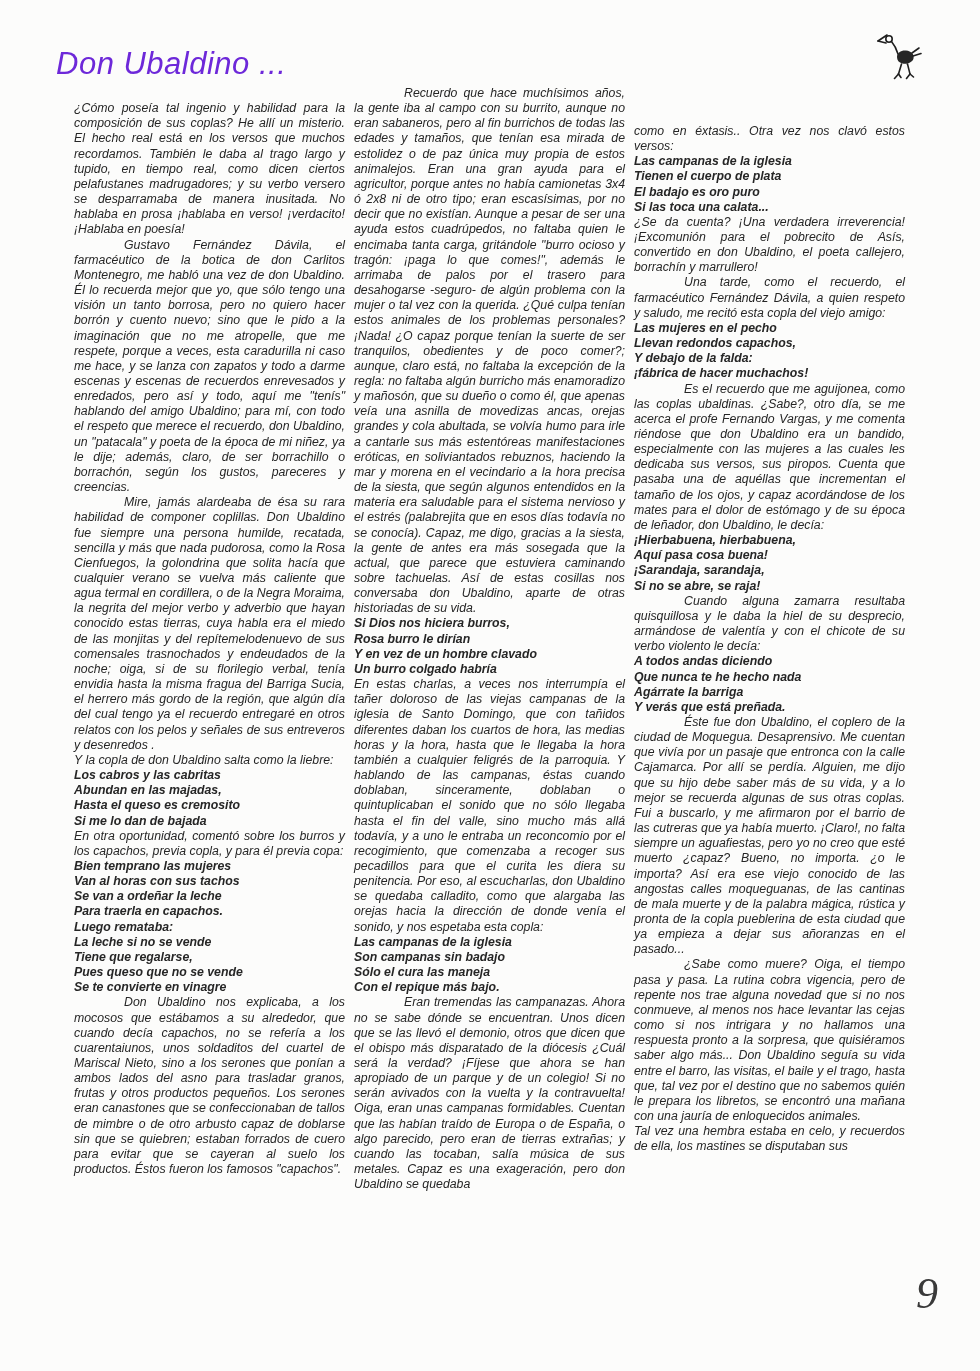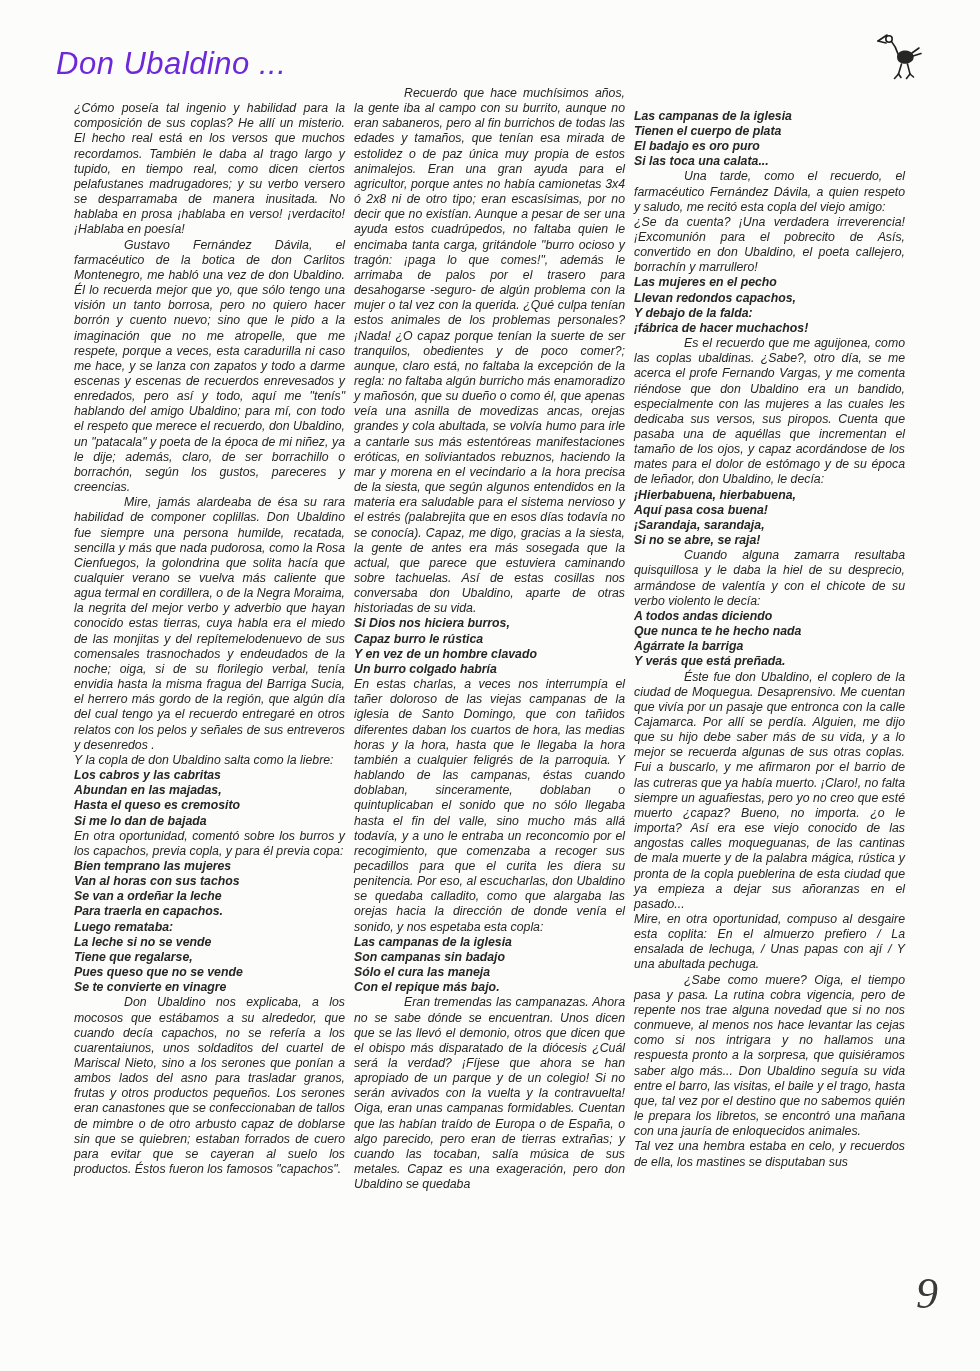--- a/index.html
+++ b/index.html
@@ -91,53 +91,53 @@
         <div class="verse-line">Luego remataba:</div>
         <div class="verse-line">La leche si no se vende</div>
         <div class="verse-line">Tiene que regalarse,</div>
         <div class="verse-line">Pues queso que no se vende</div>
         <div class="verse-line">Se te convierte en vinagre</div>
         <p class="para indent">Don Ubaldino nos explicaba, a los mocosos que estábamos a su alrededor, que cuando decía capachos, no se refería a los cuarentaiunos, unos soldaditos del cuartel de Mariscal Nieto, sino a los serones que ponían a ambos lados del asno para trasladar granos, frutas y otros productos pequeños. Los serones eran canastones que se confeccionaban de tallos de mimbre o de otro arbusto capaz de doblarse sin que se quiebren; estaban forrados de cuero para evitar que se cayeran al suelo los productos. Éstos fueron los famosos "capachos".</p>
       </div>
     <div class="column">
         <p class="para indent">Recuerdo que hace muchísimos años, la gente iba al campo con su burrito, aunque no eran sabaneros, pero al fin burrichos de todas las edades y tamaños, que tenían esa mirada de estolidez o de paz única muy propia de estos animalejos. Eran una gran ayuda para el agricultor, porque antes no había camionetas 3x4 ó 2x8 ni de otro tipo; eran escasísimas, por no decir que no existían. Aunque a pesar de ser una ayuda estos cuadrúpedos, no faltaba quien le encimaba tanta carga, gritándole "burro ocioso y tragón: ¡paga lo que comes!", además le arrimaba de palos por el trasero para desahogarse -seguro- de algún problema con la mujer o tal vez con la querida. ¿Qué culpa tenían estos animales de los problemas personales? ¡Nada! ¿O capaz porque tenían la suerte de ser tranquilos, obedientes y de poco comer?; aunque, claro está, no faltaba la excepción de la regla: no faltaba algún burricho más enamoradizo y mañosón, que su dueño o como él, que apenas veía una asnilla de movedizas ancas, orejas grandes y cola abultada, se volvía humo para irle a cantarle sus más estentóreas manifestaciones eróticas, en soliviantados rebuznos, haciendo la mar y morena en el vecindario a la hora precisa de la siesta, que según algunos entendidos en la materia era saludable para el sistema nervioso y el estrés (palabrejita que en esos días todavía no se conocía). Capaz, me digo, gracias a la siesta, la gente de antes era más sosegada que la actual, que parece que estuviera caminando sobre tachuelas. Así de estas cosillas nos conversaba don Ubaldino, aparte de otras historiadas de su vida.</p>
         <div class="verse-line">Si Dios nos hiciera burros,</div>
-        <div class="verse-line">Capaz burro le rústica</div>
+        <div class="verse-line">Rosa burro le dirían</div>
         <div class="verse-line">Y en vez de un hombre clavado</div>
         <div class="verse-line">Un burro colgado habría</div>
         <p class="para">En estas charlas, a veces nos interrumpía el tañer doloroso de las viejas campanas de la iglesia de Santo Domingo, que con tañidos diferentes daban los cuartos de hora, las medias horas y la hora, hasta que le llegaba la hora también a cualquier feligrés de la parroquia. Y hablando de las campanas, éstas cuando doblaban, sinceramente, doblaban o quintuplicaban el sonido que no sólo llegaba hasta el fin del valle, sino mucho más allá todavía, y a uno le entraba un reconcomio por el recogimiento, que comenzaba a recoger sus pecadillos para que el curita les diera su penitencia. Por eso, al escucharlas, don Ubaldino se quedaba calladito, como que alargaba las orejas hacia la dirección de donde venía el sonido, y nos espetaba esta copla:</p>
         <div class="verse-line">Las campanas de la iglesia</div>
         <div class="verse-line">Son campanas sin badajo</div>
         <div class="verse-line">Sólo el cura las maneja</div>
         <div class="verse-line">Con el repique más bajo.</div>
         <p class="para indent">Eran tremendas las campanazas. Ahora no se sabe dónde se encuentran. Unos dicen que se las llevó el demonio, otros que dicen que el obispo más disparatado de la diócesis ¿Cuál será la verdad? ¡Fíjese que ahora se han apropiado de un parque y de un colegio! Si no serán avivados con la vuelta y la contravuelta! Oiga, eran unas campanas formidables. Cuentan que las habían traído de Europa o de España, o algo parecido, pero eran de tierras extrañas; y cuando las tocaban, salía música de sus metales. Capaz es una exageración,  pero don Ubaldino se quedaba</p>
       </div>
     <div class="column">
+        <p class="para">como en éxtasis.. Otra vez nos clavó estos versos:</p>
         <div class="verse-line">Las campanas de la iglesia</div>
         <div class="verse-line">Tienen el cuerpo de plata</div>
         <div class="verse-line">El badajo es oro puro</div>
         <div class="verse-line">Si las toca una calata...</div>
+        <p class="para">¿Se da cuenta? ¡Una verdadera irreverencia! ¡Excomunión para el pobrecito de Asís, convertido en don Ubaldino, el poeta callejero, borrachín y marrullero!</p>
         <p class="para indent">Una tarde, como el recuerdo, el farmacéutico Fernández Dávila, a quien respeto y saludo, me recitó esta copla del viejo amigo:</p>
-        <p class="para">¿Se da cuenta? ¡Una verdadera irreverencia! ¡Excomunión para el pobrecito de Asís, convertido en don Ubaldino, el poeta callejero, borrachín y marrullero!</p>
         <div class="verse-line">Las mujeres en el pecho</div>
         <div class="verse-line">Llevan redondos capachos,</div>
         <div class="verse-line">Y debajo de la falda:</div>
         <div class="verse-line">¡fábrica de hacer muchachos!</div>
         <p class="para indent">Es el recuerdo que me aguijonea, como las coplas ubaldinas. ¿Sabe?, otro día, se me acerca el profe Fernando Vargas, y me comenta riéndose que don Ubaldino era un bandido, especialmente con las mujeres a las cuales les dedicaba sus versos, sus piropos. Cuenta que pasaba una de aquéllas que incrementan el tamaño de los ojos, y capaz acordándose de los mates para el dolor de estómago y de su época de leñador, don Ubaldino, le decía:</p>
         <div class="verse-line">¡Hierbabuena, hierbabuena,</div>
         <div class="verse-line">Aquí pasa cosa buena!</div>
         <div class="verse-line">¡Sarandaja, sarandaja,</div>
         <div class="verse-line">Si no se abre, se raja!</div>
         <p class="para indent">Cuando alguna zamarra resultaba quisquillosa y le daba la hiel de su desprecio, armándose de valentía y con el chicote de su verbo violento le decía:</p>
         <div class="verse-line">A todos andas diciendo</div>
         <div class="verse-line">Que nunca te he hecho nada</div>
         <div class="verse-line">Agárrate la barriga</div>
         <div class="verse-line">Y verás que está preñada.</div>
         <p class="para indent">Éste fue don Ubaldino, el coplero de la ciudad de Moquegua. Desaprensivo. Me cuentan que vivía por un pasaje que entronca con la calle Cajamarca. Por allí se perdía. Alguien, me dijo que su hijo debe saber más de su vida, y a lo mejor se recuerda algunas de sus otras coplas. Fui a buscarlo, y me afirmaron por el barrio de las cutreras que ya había muerto. ¡Claro!, no falta siempre un aguafiestas, pero yo no creo que esté muerto ¿capaz? Bueno, no importa. ¿o le importa? Así era ese viejo conocido de las angostas calles moqueguanas, de las cantinas de mala muerte y de la palabra mágica, rústica y pronta de la copla pueblerina de esta ciudad que ya empieza a dejar sus añoranzas en el pasado...</p>
-        <p class="para">Mire, en otra oportunidad, compuso al desgaire esta coplita: En el almuerzo prefiero / La ensalada de lechuga, / Unas papas con ají / Y una abultada pechuga.</p>
         <p class="para indent">¿Sabe como muere? Oiga, el tiempo pasa y pasa. La rutina cobra vigencia, pero de repente nos trae alguna novedad que si no nos conmueve, al menos nos hace levantar las cejas como si nos intrigara y no hallamos una respuesta pronto a la sorpresa, que quisiéramos saber algo más... Don Ubaldino seguía su vida entre el barro, las visitas, el baile y el trago, hasta que, tal vez por el destino que no sabemos quién le prepara los libretos, se encontró una mañana con una jauría de enloquecidos animales.</p>
         <p class="para">Tal vez una hembra estaba en celo, y recuerdos de ella, los mastines se disputaban sus</p>
       </div>
   </div>
 
   <div class="page-number">9</div>
 
 </div>
 
 </body></html>

